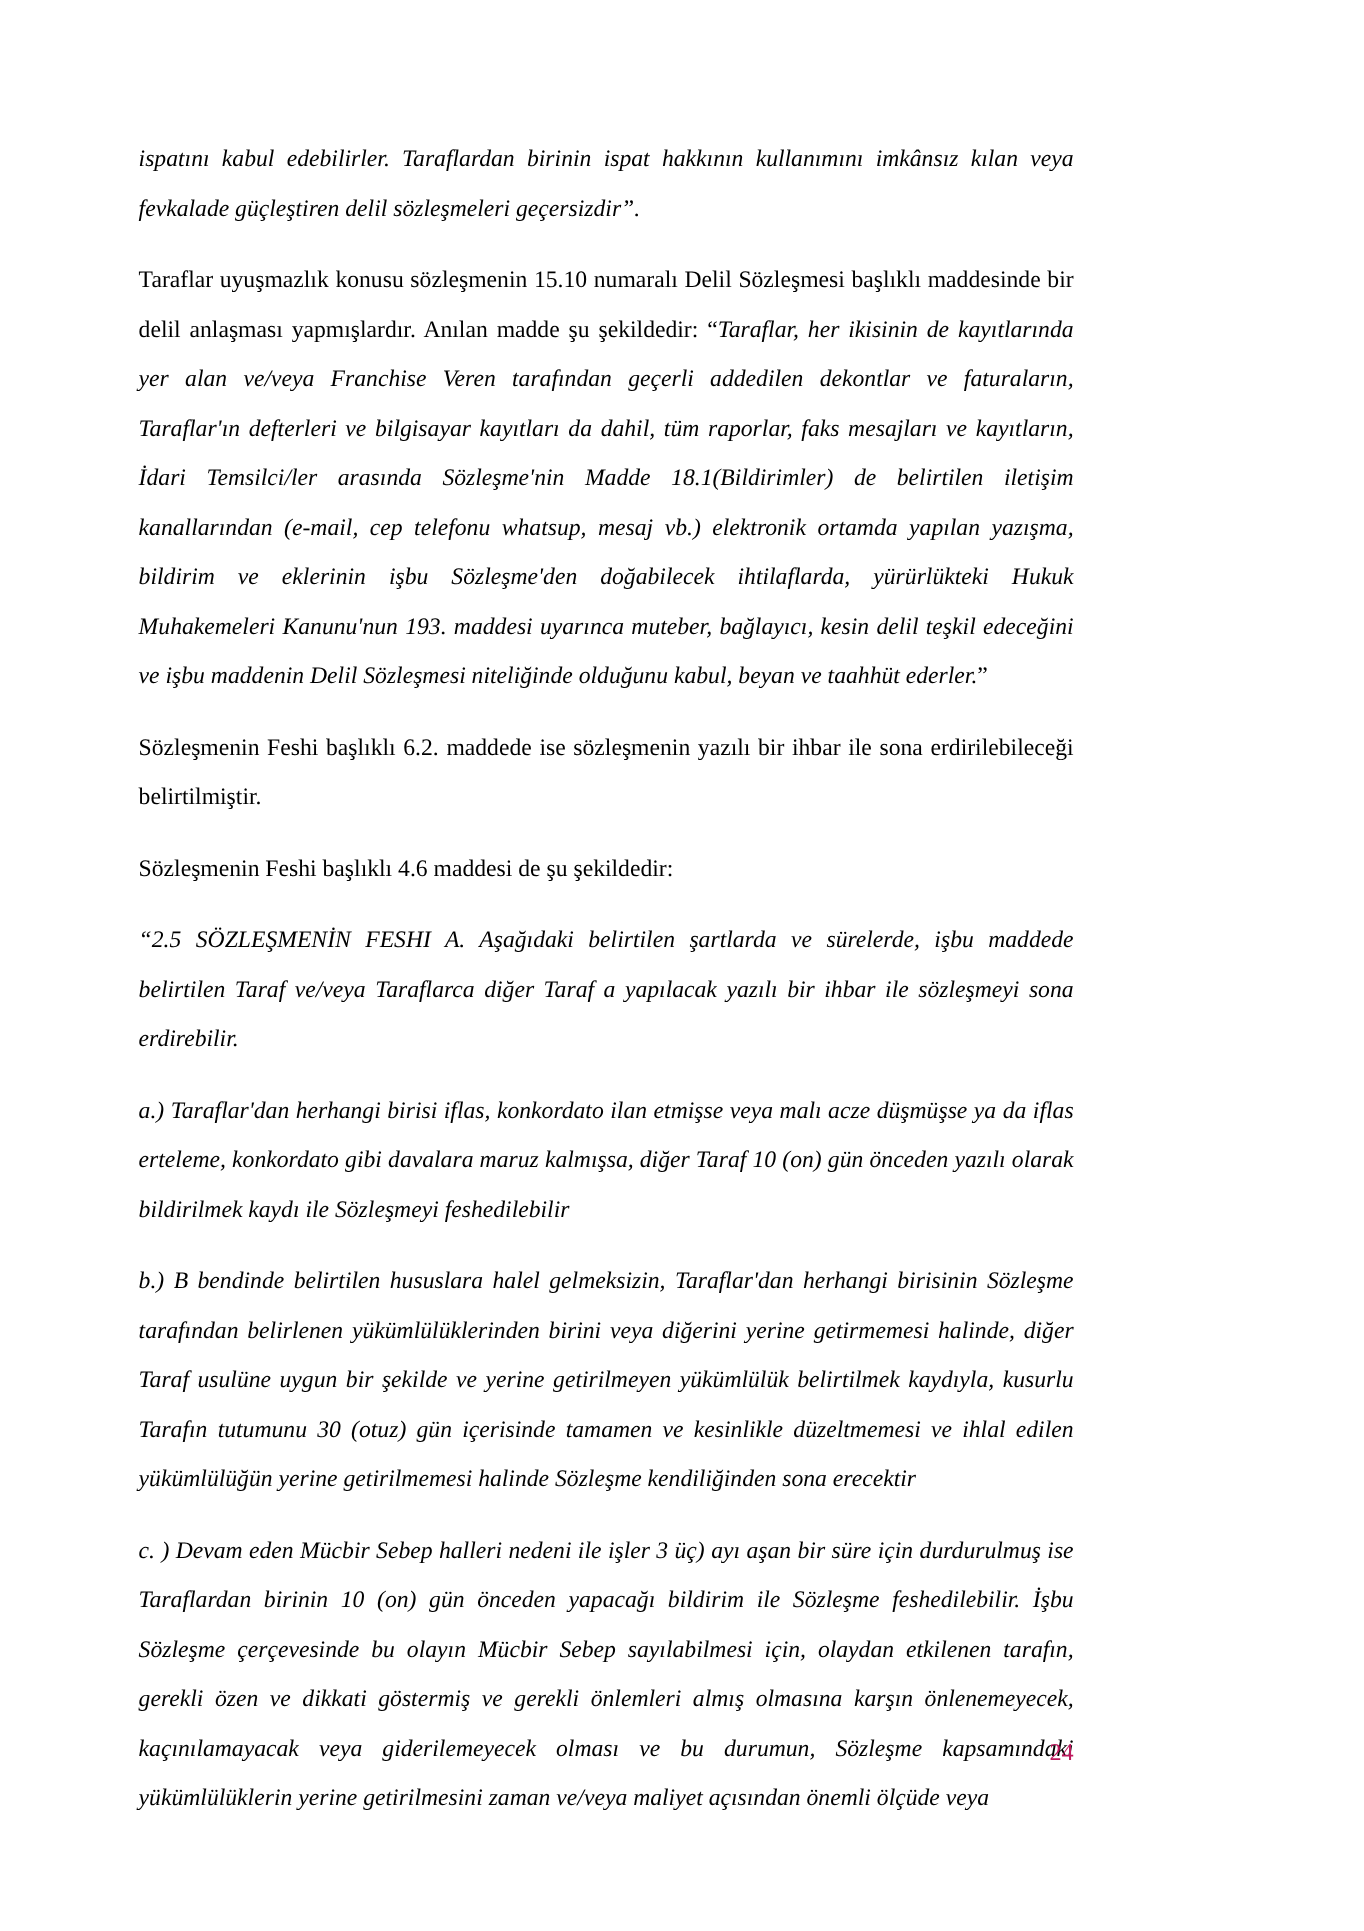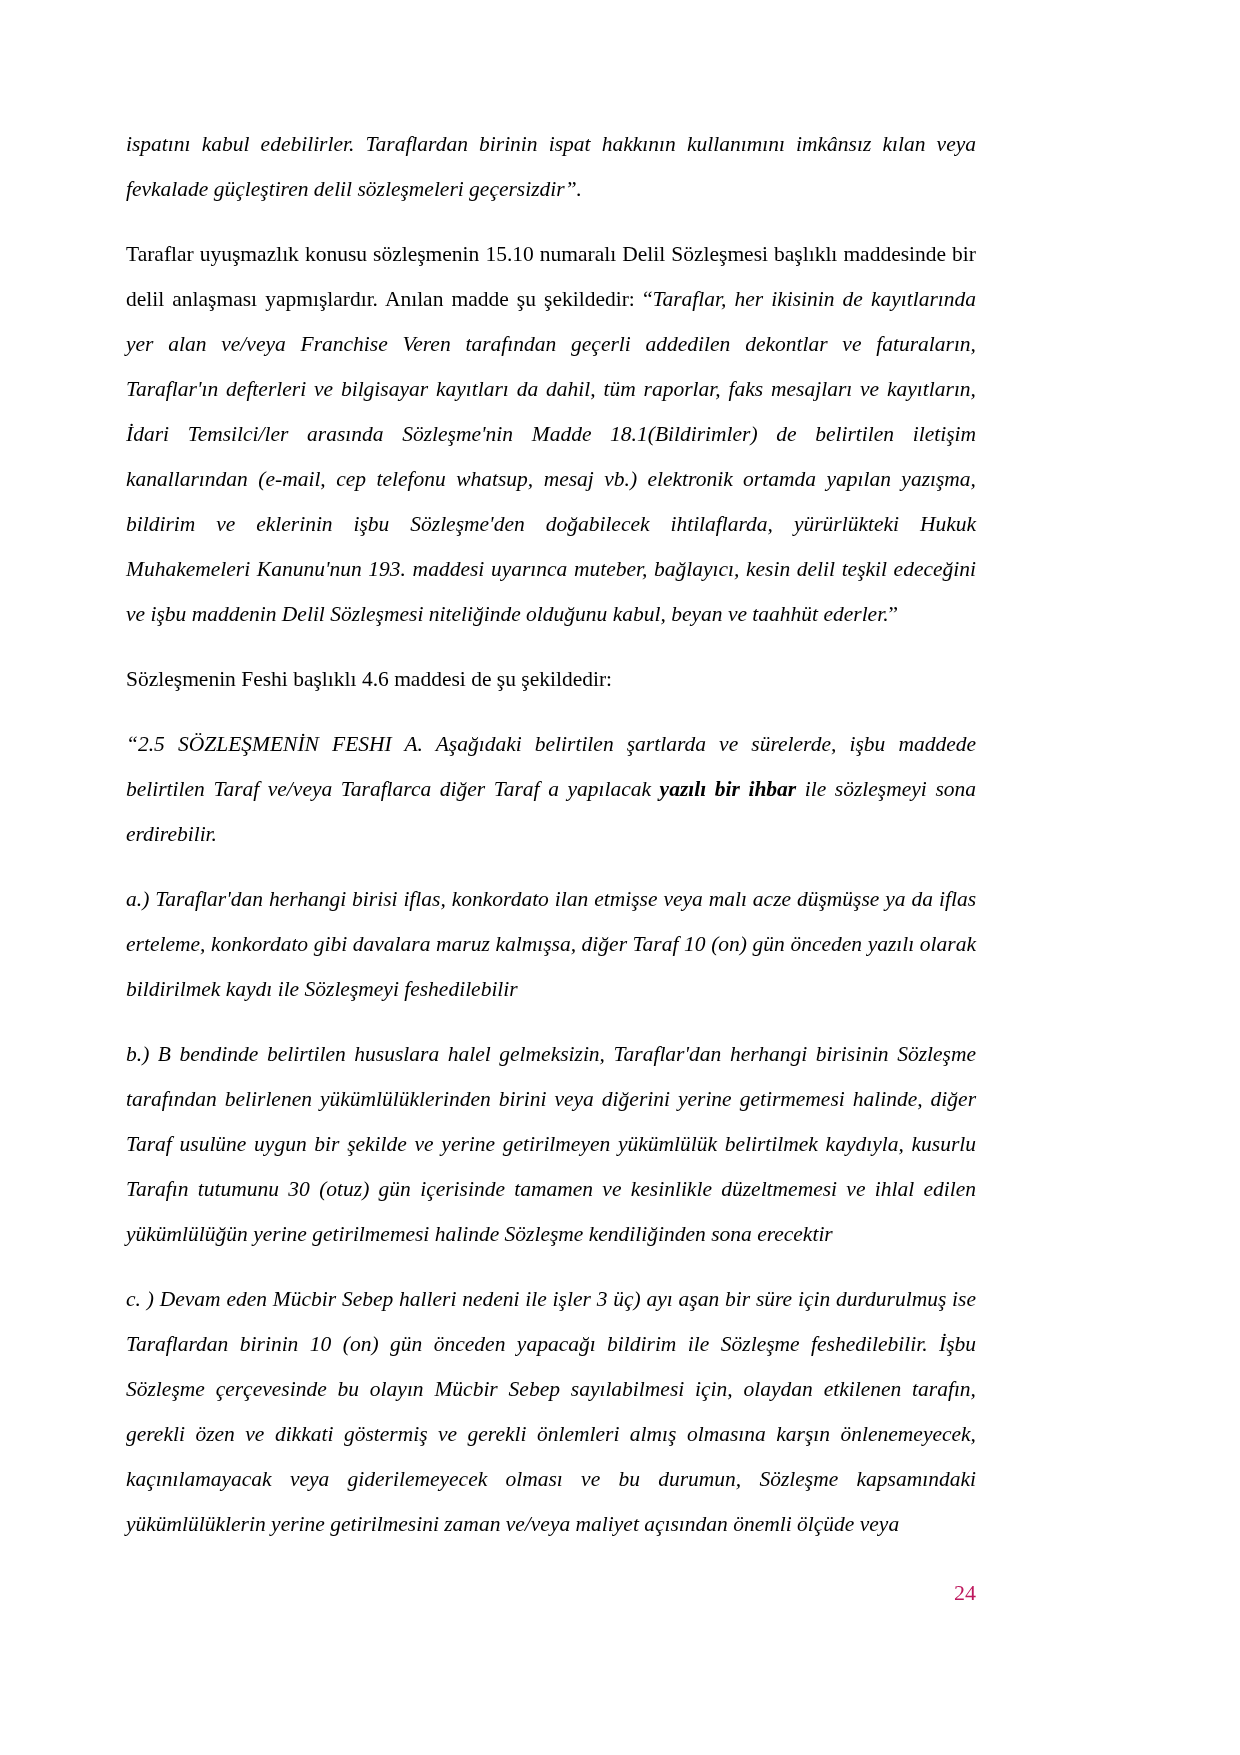--- a/index.html
+++ b/index.html
@@ -42,21 +42,21 @@
     font-family: Liberation Serif, serif;
   }
   .italic {
     font-style: italic;
   }
   .roman {
     font-style: normal;
   }
   .bolditalic {
     font-style: italic;
-    font-weight: bold;
+    font-weight: normal;
   }
   .gap-s {
     margin-bottom: 14px;
   }
   .gap-m {
     margin-bottom: 26px;
   }
   .pagenum {
     position: absolute;
     left: 0;
@@ -73,20 +73,21 @@
 <body>
 
 <div class="page">
 
   <div class="content">
 
     <p class="para italic gap-s">ispatını kabul edebilirler. Taraflardan birinin ispat hakkının kullanımını imkânsız kılan veya fevkalade güçleştiren delil sözleşmeleri geçersizdir”.</p>
 
     <p class="para roman gap-s"><span>Taraflar uyuşmazlık konusu sözleşmenin 15.10 numaralı Delil Sözleşmesi başlıklı maddesinde bir delil anlaşması yapmışlardır. Anılan madde şu şekildedir: “</span><span class="italic">Taraflar, her ikisinin de kayıtlarında yer alan ve/veya Franchise Veren tarafından geçerli addedilen dekontlar ve faturaların, Taraflar'ın defterleri ve bilgisayar kayıtları da dahil, tüm raporlar, faks mesajları ve kayıtların, İdari Temsilci/ler arasında Sözleşme'nin Madde 18.1(Bildirimler) de belirtilen iletişim kanallarından (e-mail, cep telefonu whatsup, mesaj vb.) elektronik ortamda yapılan yazışma, bildirim ve eklerinin işbu Sözleşme'den doğabilecek ihtilaflarda, yürürlükteki Hukuk Muhakemeleri Kanunu'nun 193. maddesi uyarınca muteber, bağlayıcı, kesin delil teşkil edeceğini ve işbu maddenin Delil Sözleşmesi niteliğinde olduğunu kabul, beyan ve taahhüt ederler.</span><span>”</span></p>
 
+    <p class="para roman gap-s">Sözleşmenin Feshi başlıklı 6.2. maddede ise sözleşmenin yazılı bir ihbar ile sona erdirilebileceği belirtilmiştir.</p>
 
     <p class="para roman gap-s">Sözleşmenin Feshi başlıklı 4.6 maddesi de şu şekildedir:</p>
 
     <p class="para italic gap-m"><span>“2.5 SÖZLEŞMENİN FESHI A. Aşağıdaki belirtilen şartlarda ve sürelerde, işbu maddede belirtilen Taraf ve/veya Taraflarca diğer Taraf a yapılacak </span><span class="bolditalic">yazılı bir ihbar</span><span> ile sözleşmeyi sona erdirebilir.</span></p>
 
     <p class="para italic gap-m"> a.) Taraflar'dan herhangi birisi iflas, konkordato ilan etmişse veya malı acze düşmüşse ya da iflas erteleme, konkordato gibi davalara maruz kalmışsa, diğer Taraf 10 (on) gün önceden yazılı olarak bildirilmek kaydı ile Sözleşmeyi feshedilebilir</p>
 
     <p class="para italic gap-m">b.) B bendinde belirtilen hususlara halel gelmeksizin, Taraflar'dan herhangi birisinin Sözleşme tarafından belirlenen yükümlülüklerinden birini veya diğerini yerine getirmemesi halinde, diğer Taraf usulüne uygun bir şekilde ve yerine getirilmeyen yükümlülük belirtilmek kaydıyla, kusurlu Tarafın tutumunu 30 (otuz) gün içerisinde tamamen ve kesinlikle düzeltmemesi ve ihlal edilen yükümlülüğün yerine getirilmemesi halinde Sözleşme kendiliğinden sona erecektir</p>
 
     <p class="para italic">c. ) Devam eden Mücbir Sebep halleri nedeni ile işler 3 üç) ayı aşan bir süre için durdurulmuş ise Taraflardan birinin 10 (on) gün önceden yapacağı bildirim ile Sözleşme feshedilebilir. İşbu Sözleşme çerçevesinde bu olayın Mücbir Sebep sayılabilmesi için, olaydan etkilenen tarafın, gerekli özen ve dikkati göstermiş ve gerekli önlemleri almış olmasına karşın önlenemeyecek, kaçınılamayacak veya giderilemeyecek olması ve bu durumun, Sözleşme kapsamındaki yükümlülüklerin yerine getirilmesini zaman ve/veya maliyet açısından önemli ölçüde veya</p>

